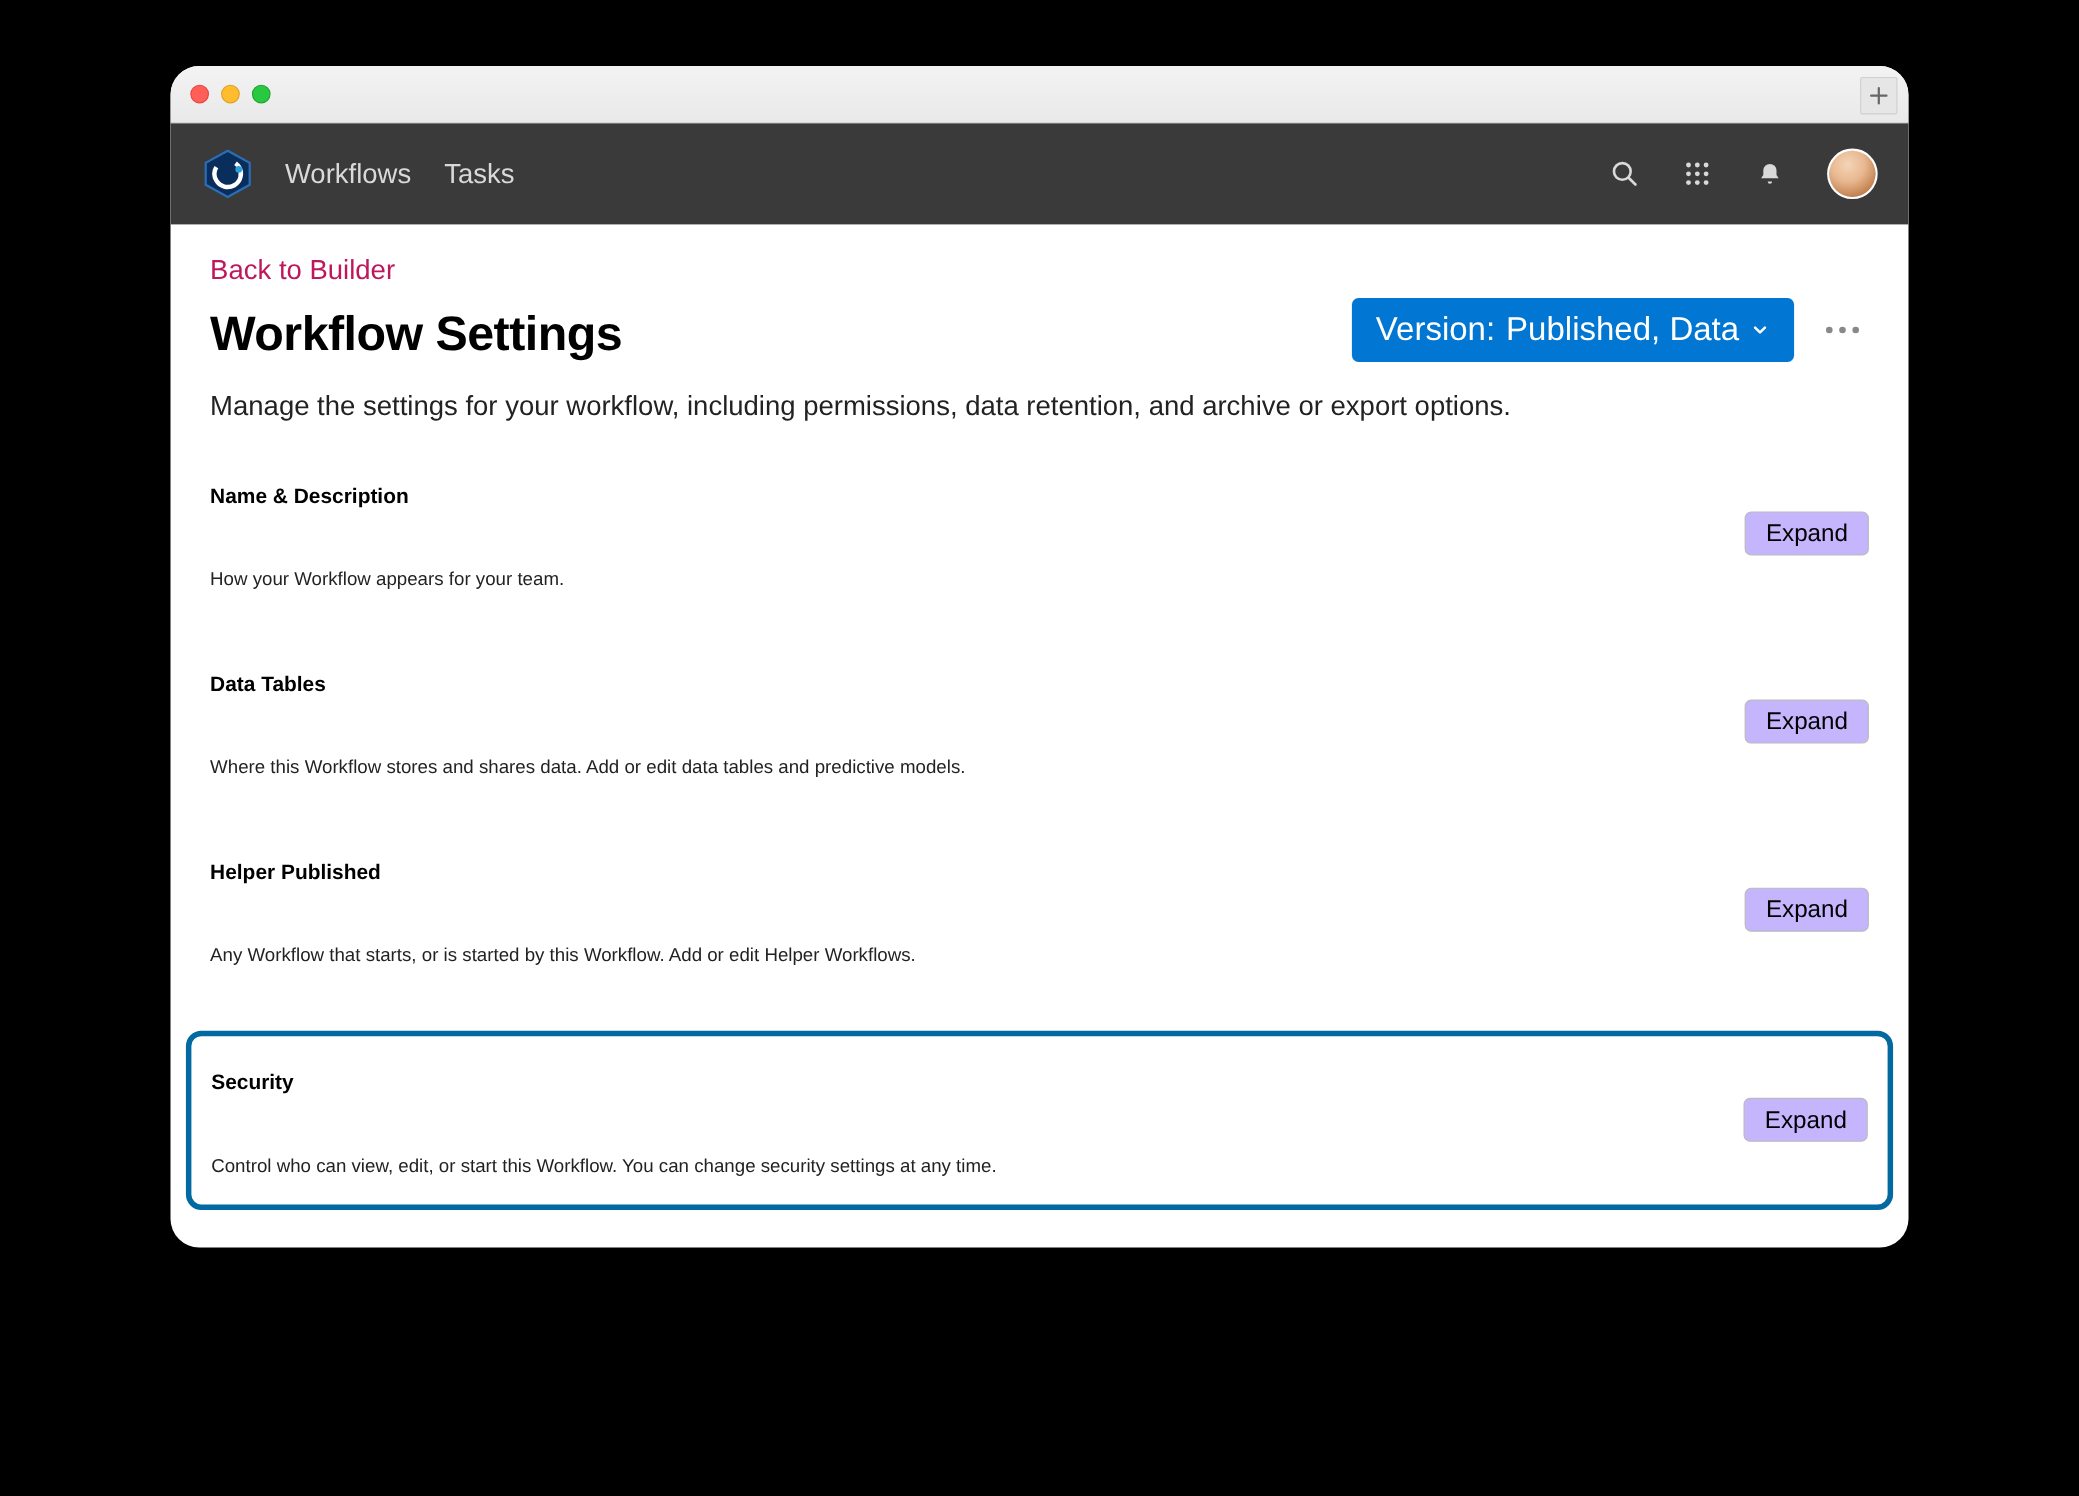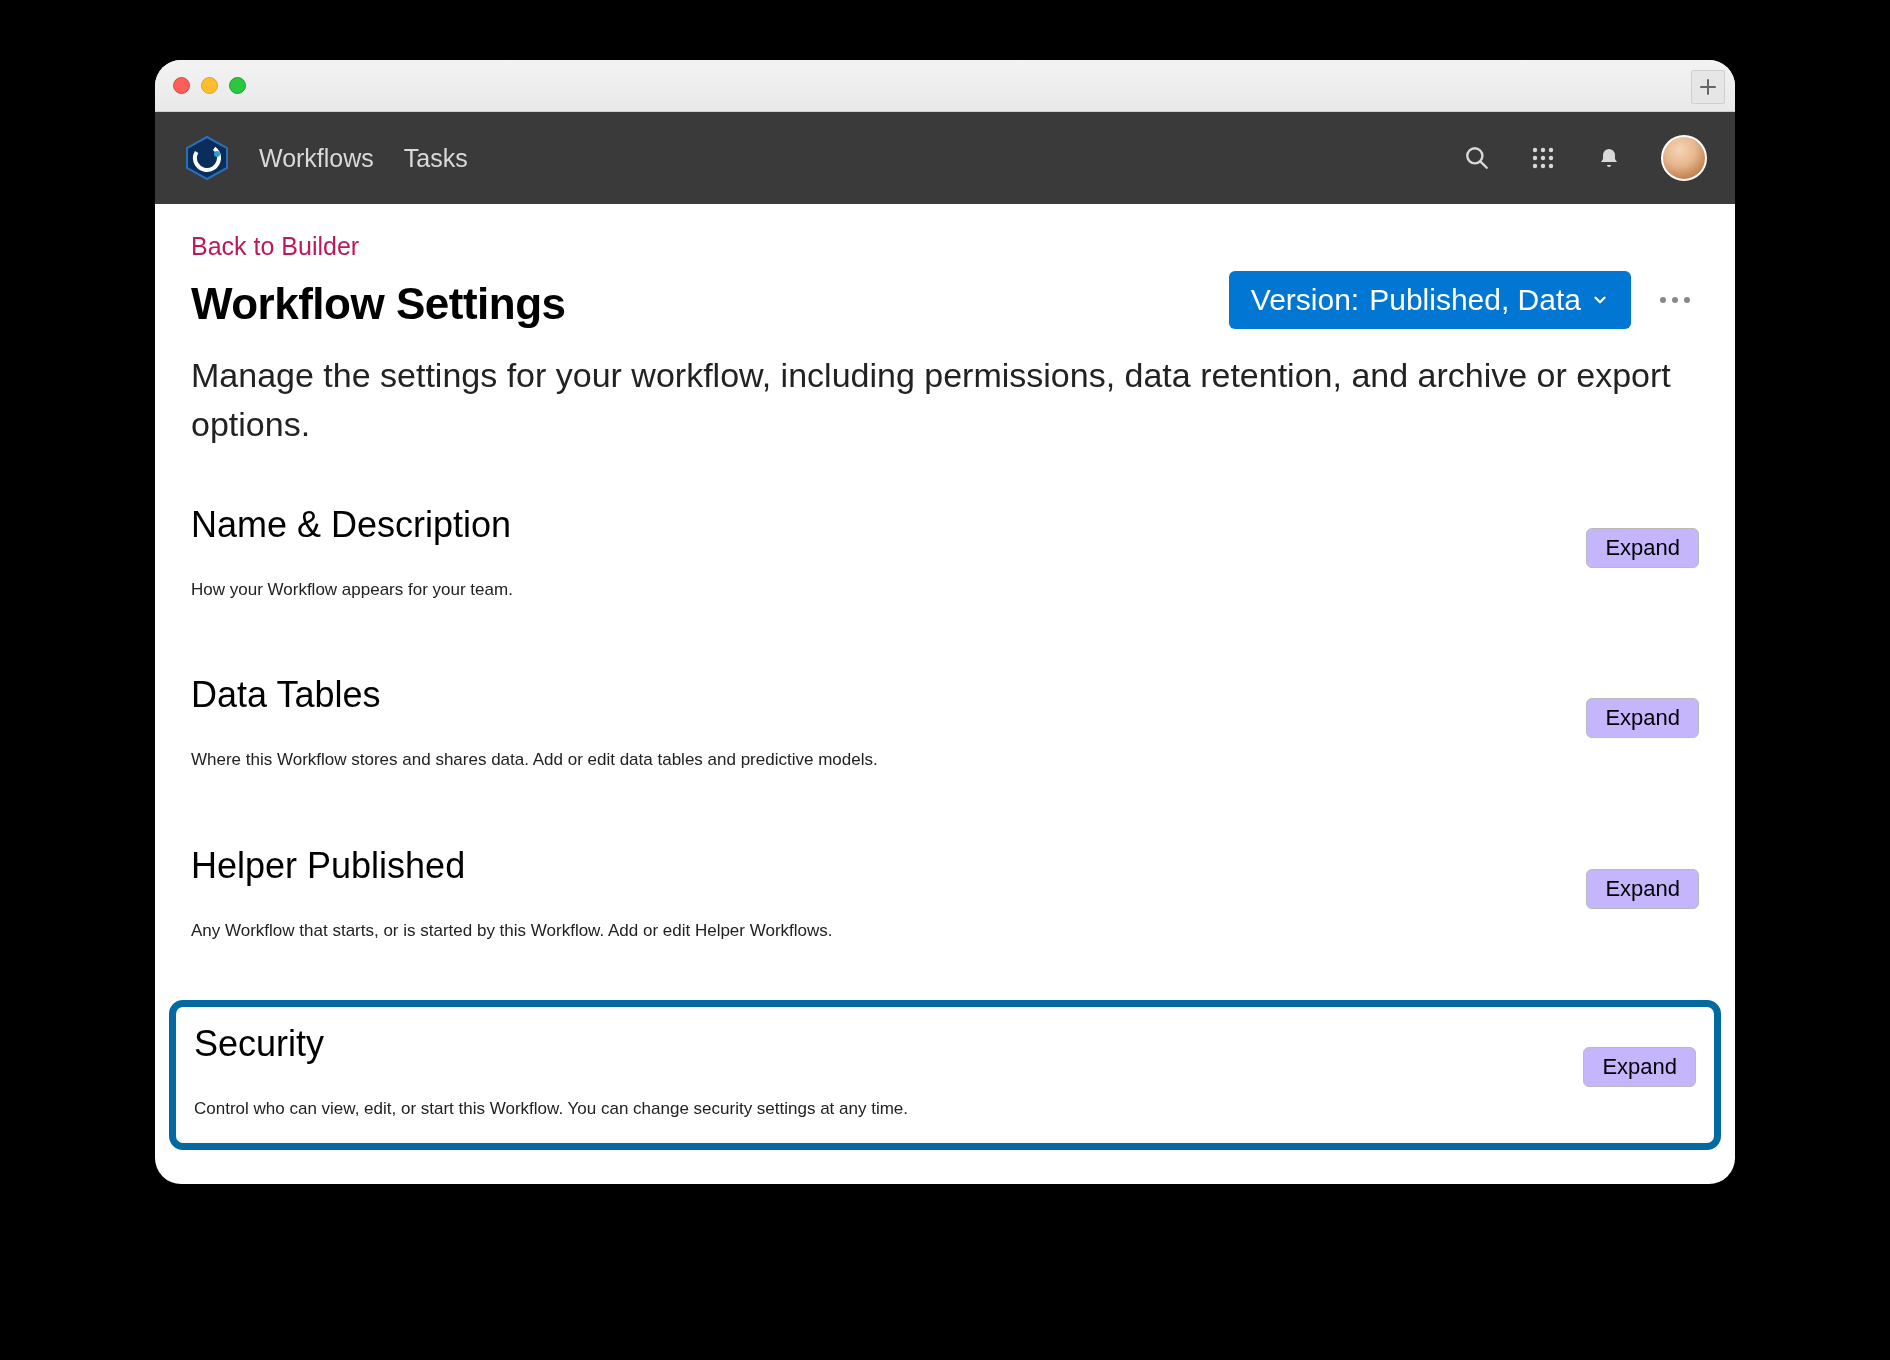--- a/index.html
+++ b/index.html
@@ -75,36 +75,36 @@
   .back-link { color: #be185d; font-size: 25px; text-decoration: none; cursor:pointer; }
   .header-row { display:flex; align-items:flex-end; margin-top: 10px; }
   .page-title { font-size: 44px; font-weight: 700; letter-spacing: -0.5px; }
   .header-right { margin-left:auto; display:flex; align-items:center; gap: 20px; }
   .version-btn {
     background:#0176d3; color:#fff; border:none; border-radius:6px;
     padding: 12px 22px; font-size: 30px; font-weight:400;
     display:flex; align-items:center; gap:10px; cursor:pointer;
   }
   .more-dots { color:#888; font-size:28px; letter-spacing:2px; cursor:pointer; padding: 0 6px; }
-  .subtitle { font-size: 34px; color:#222; margin-top: 22px; line-height:1.45; }
+  .subtitle { font-size: 25px; color:#222; margin-top: 22px; line-height:1.45; }
   .sections { margin-top: 38px; }
   .section {
     padding: 16px 0 22px 0;
     position: relative;
   }
   .section.highlight {
-    border: 7px solid #0369a1;
+    border: 5px solid #0369a1;
     border-radius: 14px;
-    padding: 16px 18px 22px 18px;
+    padding: 32px 18px 22px 18px;
     margin-left: -22px;
     margin-right: -22px;
     margin-bottom: 34px;
   }
   .section-head { display:flex; align-items:flex-start; }
-  .section-title { font-size: 36px; font-weight:400; }
+  .section-title { font-size: 19px; font-weight:700; }
   .expand-btn {
     margin-left:auto; background:#c4b5fd; border:1px solid #bbb; border-radius:6px;
     padding:6px 18px; font-size:22px; cursor:pointer; font-weight:500;margin-top:24px;
   }
   .section-desc { font-size:17px; color:#222; margin-top:10px; line-height:1.45; }
   .section + .section { margin-top: 34px; }
   svg { display:block; }
 </style>
 </head>
 <body>

